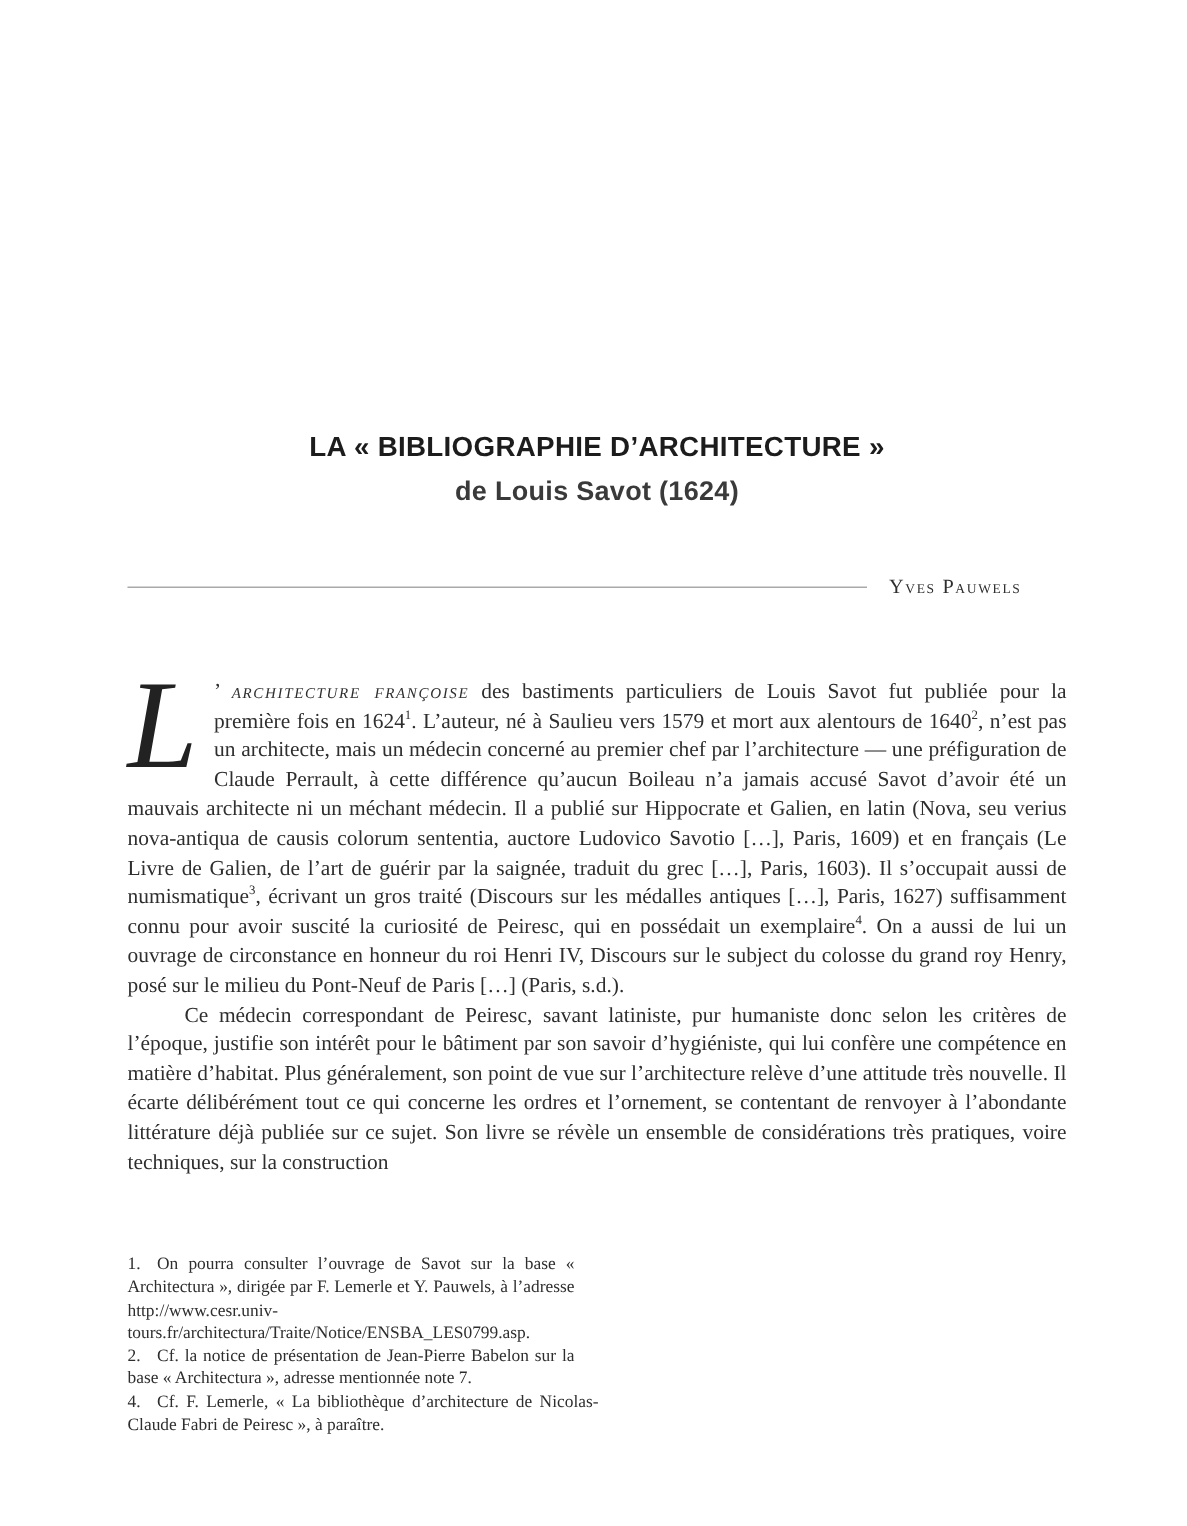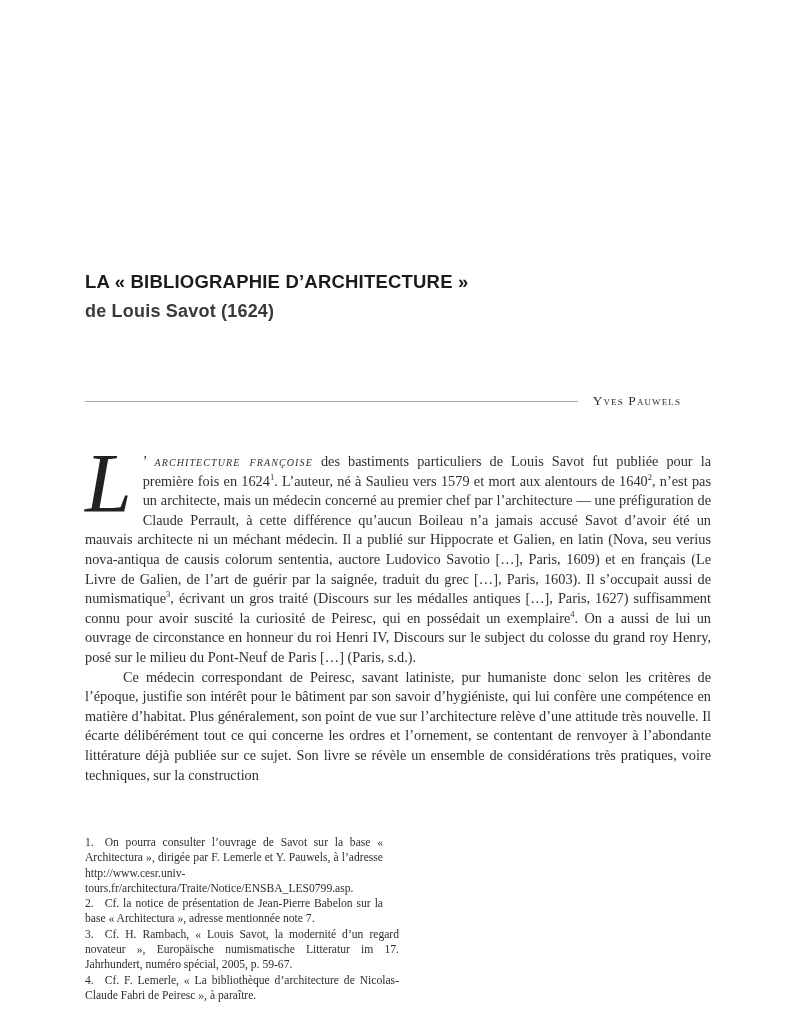--- a/index.html
+++ b/index.html
@@ -7,21 +7,21 @@
     position: relative;
     width: 791px;
     height: 1017px;
     background: #ffffff;
     overflow: hidden;
     font-family: "Liberation Serif", "DejaVu Serif", serif;
     color: #2e2e2e;
   }
 
   
-  .title-block { position: absolute; left: 85px; top: 271px; width: 626px; }
+  .title-block { position: absolute; left: 85px; top: 287px; width: 626px; text-align: center; }
   .title-main {
     margin: 0;
     font-family: "Liberation Sans", "DejaVu Sans", sans-serif;
     font-weight: bold;
     font-size: 18.5px;
     line-height: 21px;
     letter-spacing: 0.2px;
     color: #1c1c1c;
   }
   .title-sub {
@@ -30,21 +30,21 @@
     font-weight: bold;
     font-size: 18px;
     line-height: 21px;
     letter-spacing: 0.2px;
     color: #3a3a3a;
   }
 
   
   .author-row {
     position: absolute;
-    left: 85px; top: 393px;
+    left: 85px; top: 383px;
     width: 596px;
     display: flex;
     align-items: center;
   }
   .author-rule { flex: 1 1 auto; height: 0; border-top: 1px solid #a9a9a9; }
   .author-name {
     flex: 0 0 auto;
     margin-left: 15px;
     font-size: 13.5px;
     font-variant: small-caps;
@@ -134,22 +134,19 @@
     <div class="fn-col-1">
       <p class="footnote">
         <span class="fn-num">1.</span><span><span class="seg-plain">On pourra consulter l’ouvrage de Savot sur la base « Architectura », dirigée par F. Lemerle et Y. Pauwels, à l’adresse http://www.cesr.univ-tours.fr/architectura/Traite/Notice/ENSBA_LES0799.asp.</span></span>
       </p>
       <p class="footnote">
         <span class="fn-num">2.</span><span><span class="seg-plain">Cf. la notice de présentation de Jean-Pierre Babelon sur la base « Architectura », adresse mentionnée note 7.</span></span>
       </p>
     </div>
     <div class="fn-col-2">
       <p class="footnote">
-        <span class="fn-num">3.</span><span><span class="seg-plain">Cf. H. Rambach, « Louis Savot, la modernité d’un regard novateur », </span><span class="seg-italic">Europäische numismatische Litteratur im 17. Jahrhundert</span><span class="seg-plain">, numéro spécial, 2005, p. 59-67.</span></span>
-      </p>
-      <p class="footnote">
         <span class="fn-num">4.</span><span><span class="seg-plain">Cf. F. Lemerle, « La bibliothèque d’architecture de Nicolas-Claude Fabri de Peiresc », à paraître.</span></span>
       </p>
     </div>
   </section>
 
 
 </div>
 
 </body></html>

